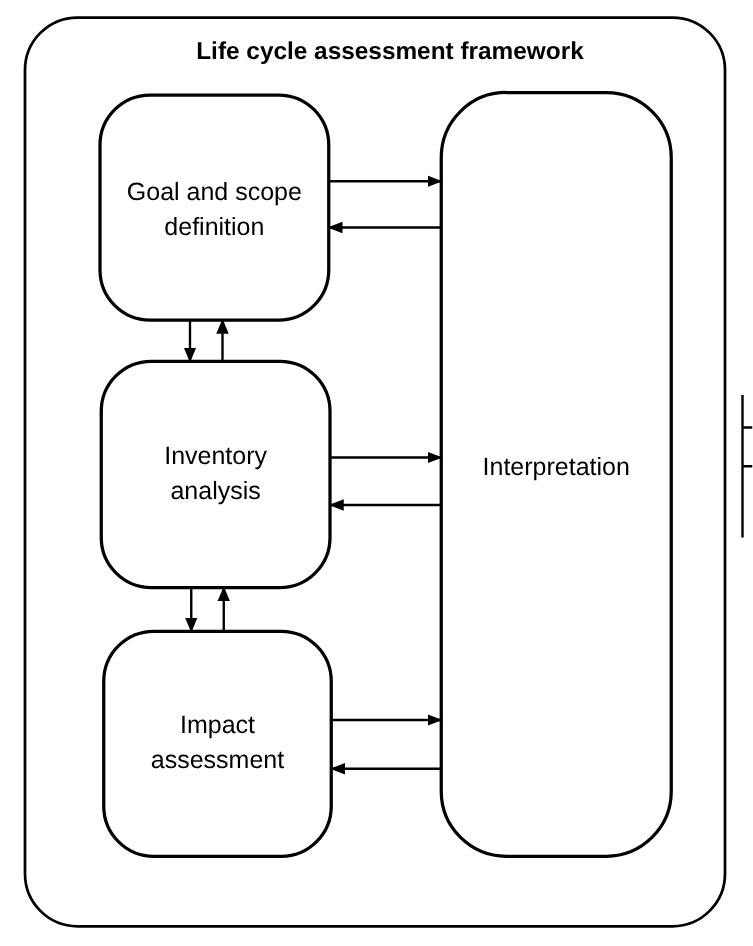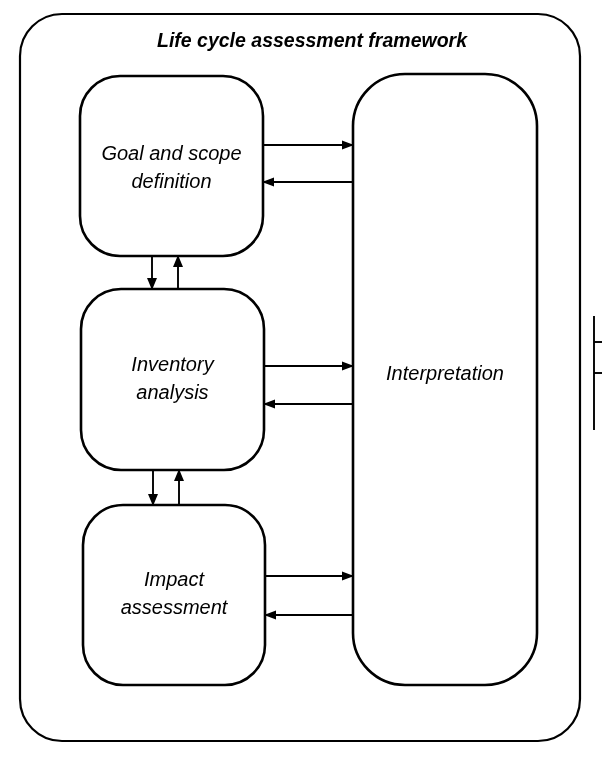--- a/index.html
+++ b/index.html
@@ -10,21 +10,20 @@
   body {
     width: 602px;
     height: 757px;
     overflow: hidden;
     font-family: "Liberation Sans", sans-serif;
   }
   #diagram-root {
     position: relative;
     width: 516px;
     height: 757px;
-    font-style: italic;
   }
   svg.diagram {
     display: block;
     width: 602px;
     height: 757px;
   }
   .frame-shape {
     fill: #ffffff;
     stroke: #000000;
     stroke-width: 2.2;

